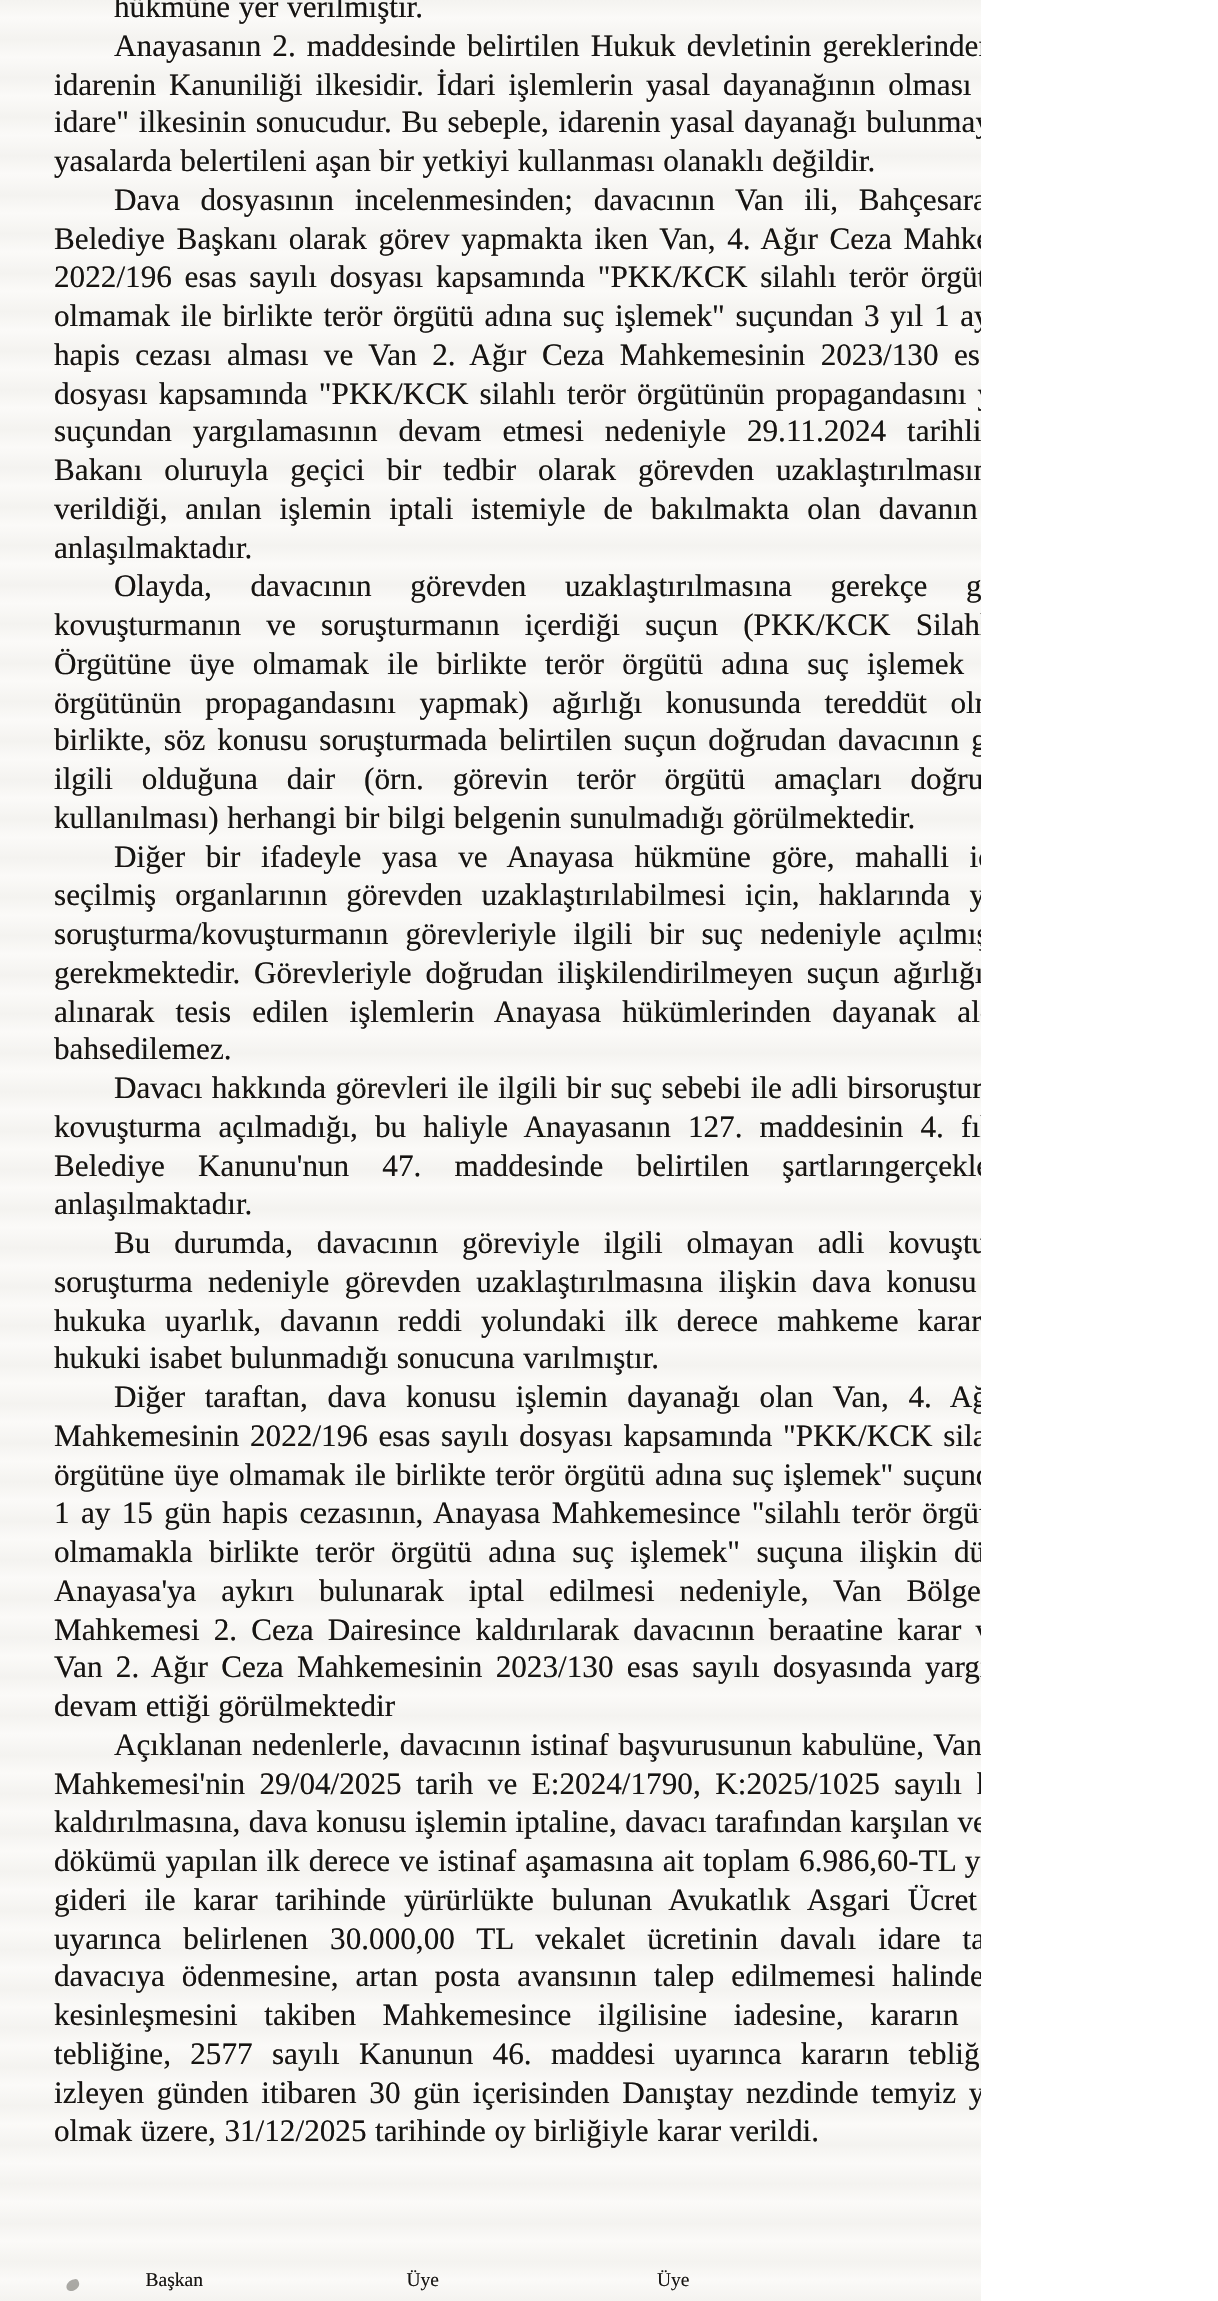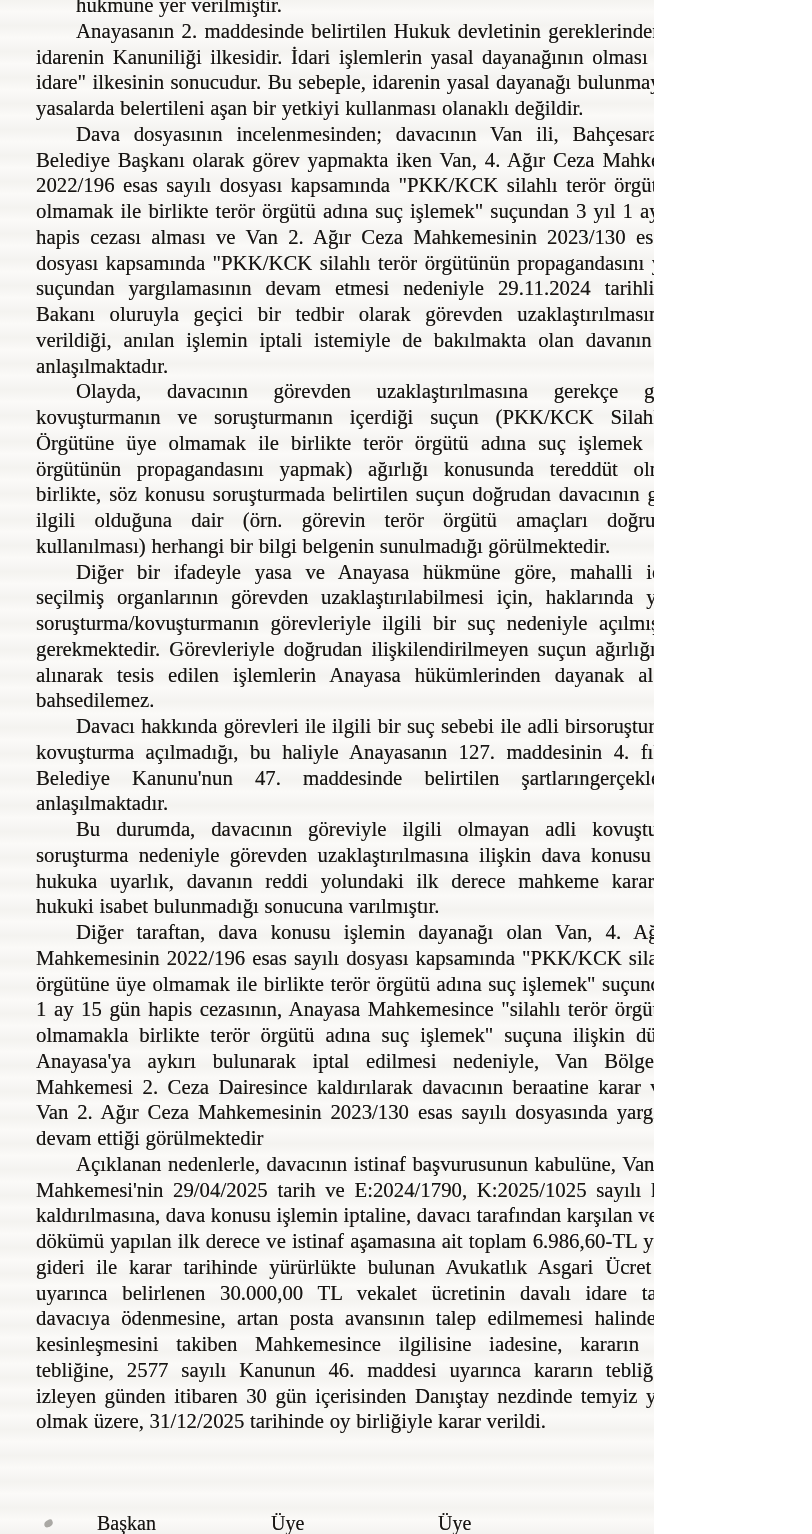--- a/index.html
+++ b/index.html
@@ -38,21 +38,21 @@
   }
   .doc-body b {
     font-weight: normal;
   }
   .signatures {
     position: absolute;
     top: 1512px;
     left: 0;
     width: 100%;
     height: 22px;
-    font-size: 20px;
+    font-size: 13px;
     text-shadow: 0 0 0.4px rgba(20,15,10,0.5);
   }
   .sig {
     position: absolute;
     top: 0;
     white-space: nowrap;
   }
   .sig-0 { left: 97px; }
   .sig-1 { left: 271px; }
   .sig-2 { left: 438px; }

